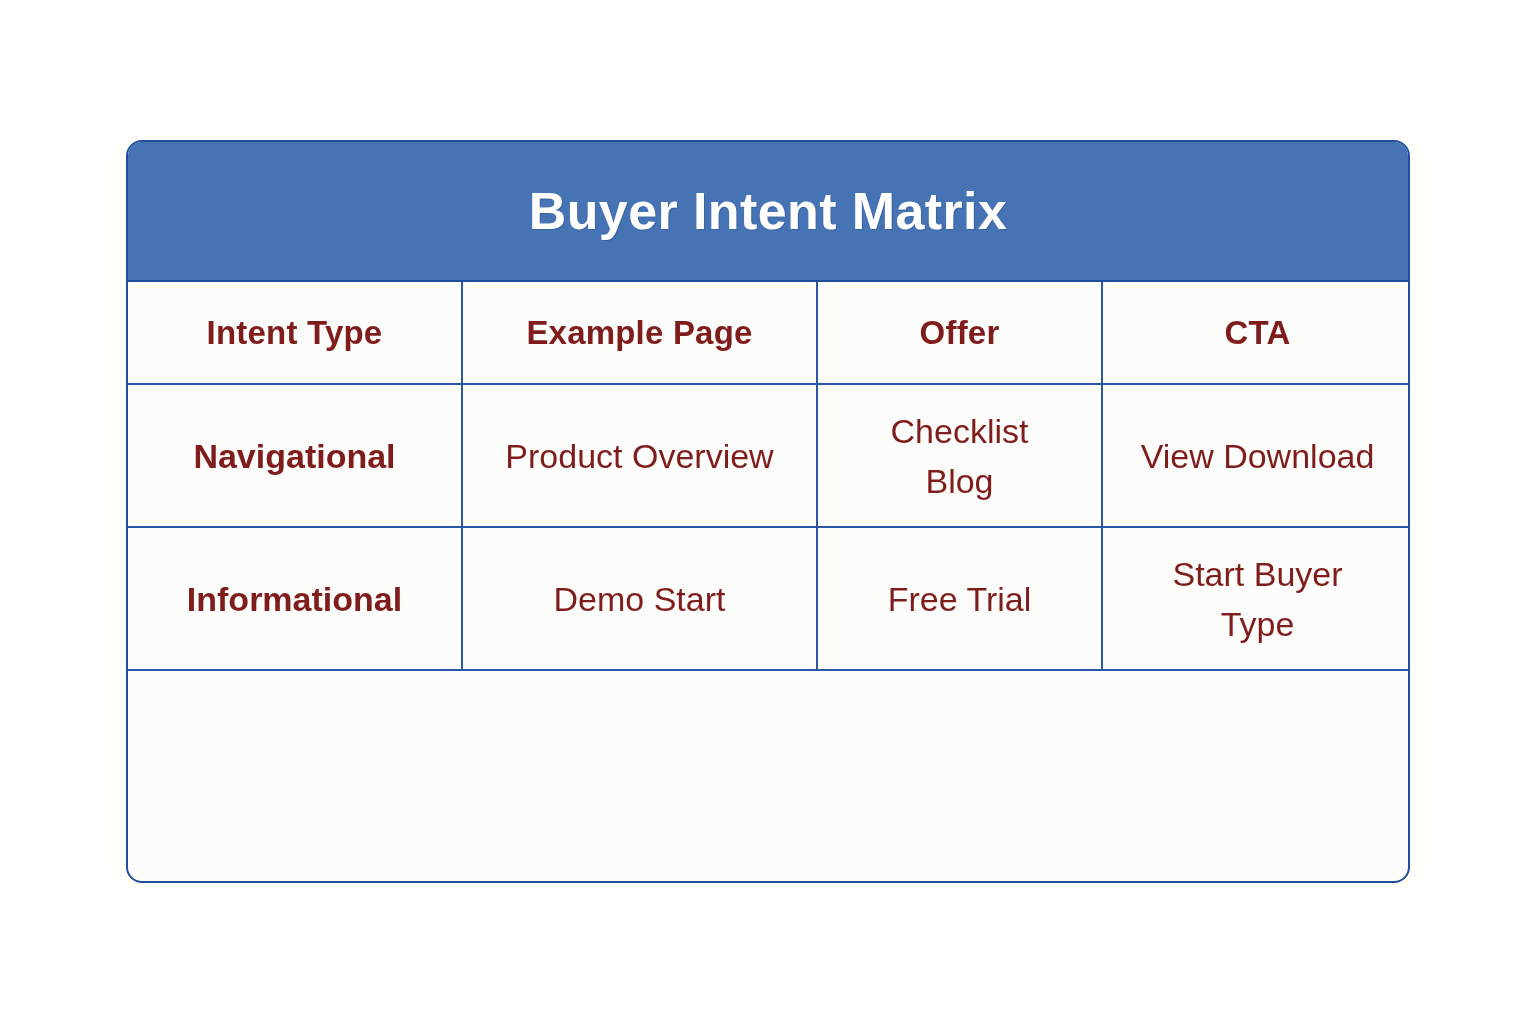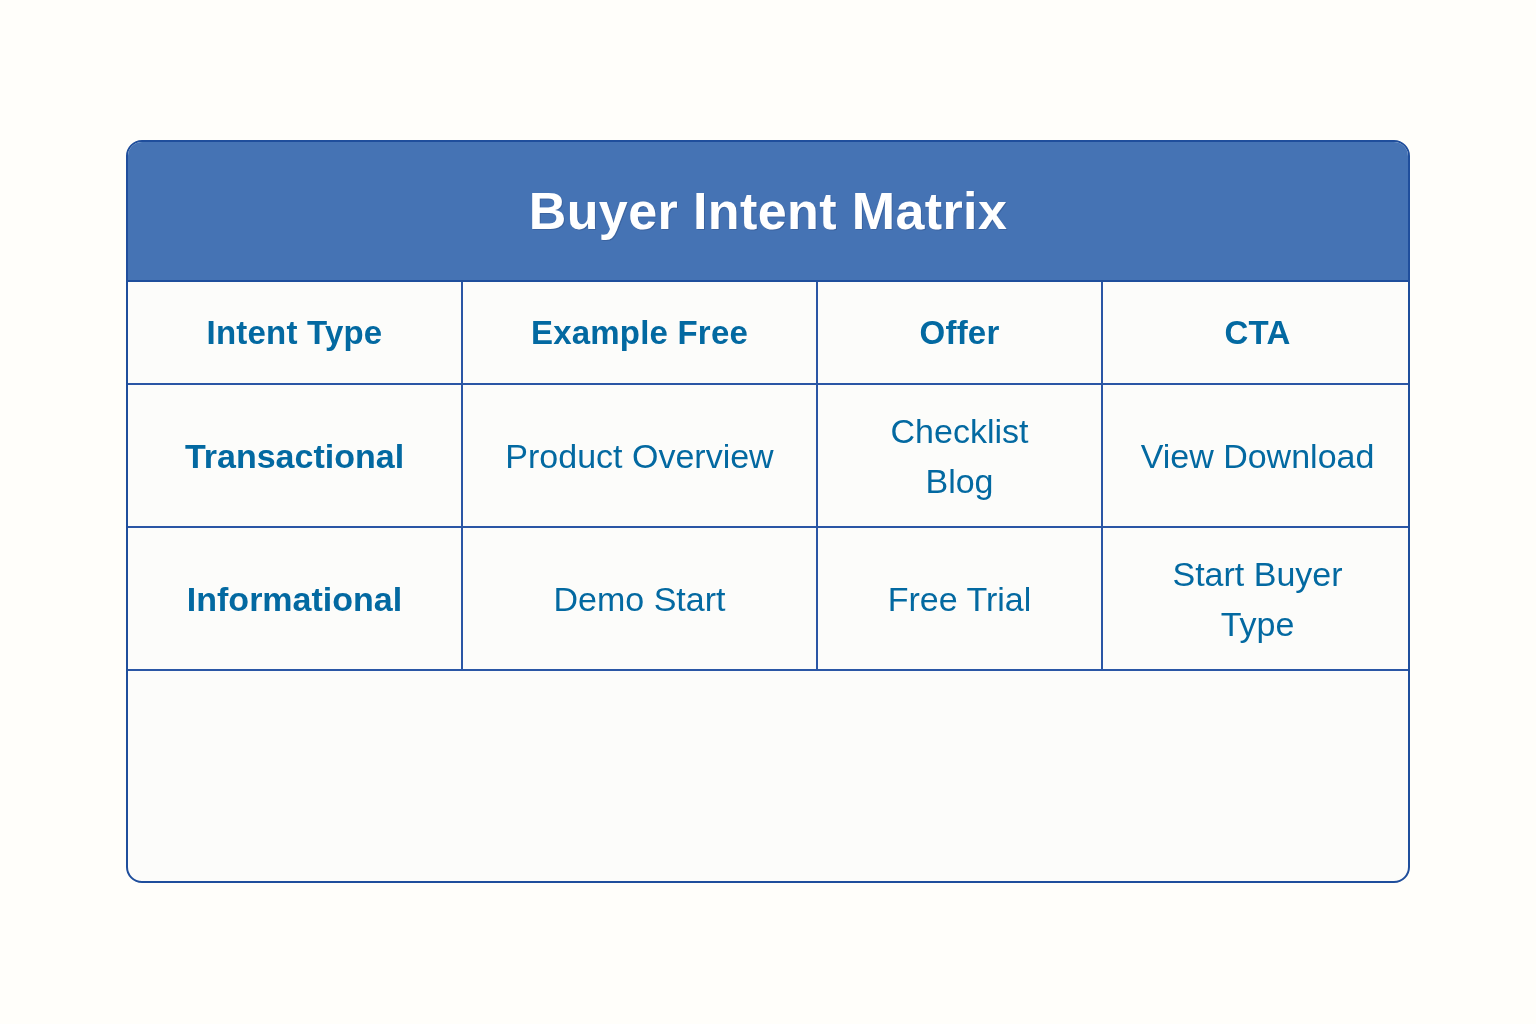--- a/index.html
+++ b/index.html
@@ -73,21 +73,21 @@
   .matrix col.c3 { width: 285px; }
   .matrix col.c4 { width: 310px; }
 
   .matrix th,
   .matrix td {
     border-right: 2px solid #2a56a5;
     border-bottom: 2px solid #2a56a5;
     background: #fcfcfa;
     text-align: center;
     vertical-align: middle;
-    color: #0369a1;
+    color: #7f1d1d;
     padding: 0 8px;
   }
   .matrix th:last-child,
   .matrix td:last-child { border-right: none; }
 
   .matrix thead th {
     height: 101px;
     font-size: 33px;
     font-weight: bold;
     letter-spacing: 0.2px;
@@ -128,31 +128,31 @@
       <colgroup>
         <col class="c1">
           <col class="c2">
           <col class="c3">
           <col class="c4">
       </colgroup>
 
       <thead>
         <tr>
           <th>Intent Type</th>
-          <th>Example Free</th>
+          <th>Example Page</th>
           <th>Offer</th>
           <th>CTA</th>
         </tr>
       </thead>
 
       <tbody>
 
 
         <tr>
-          <td class="intent-cell">Transactional</td>
+          <td class="intent-cell">Navigational</td>
           <td>Product Overview</td>
           <td>
             <span class="stack-line">Checklist</span>
             <span class="stack-line">Blog</span>
           </td>
           <td>View Download</td>
         </tr>
 
         <tr>
           <td class="intent-cell">Informational</td>

